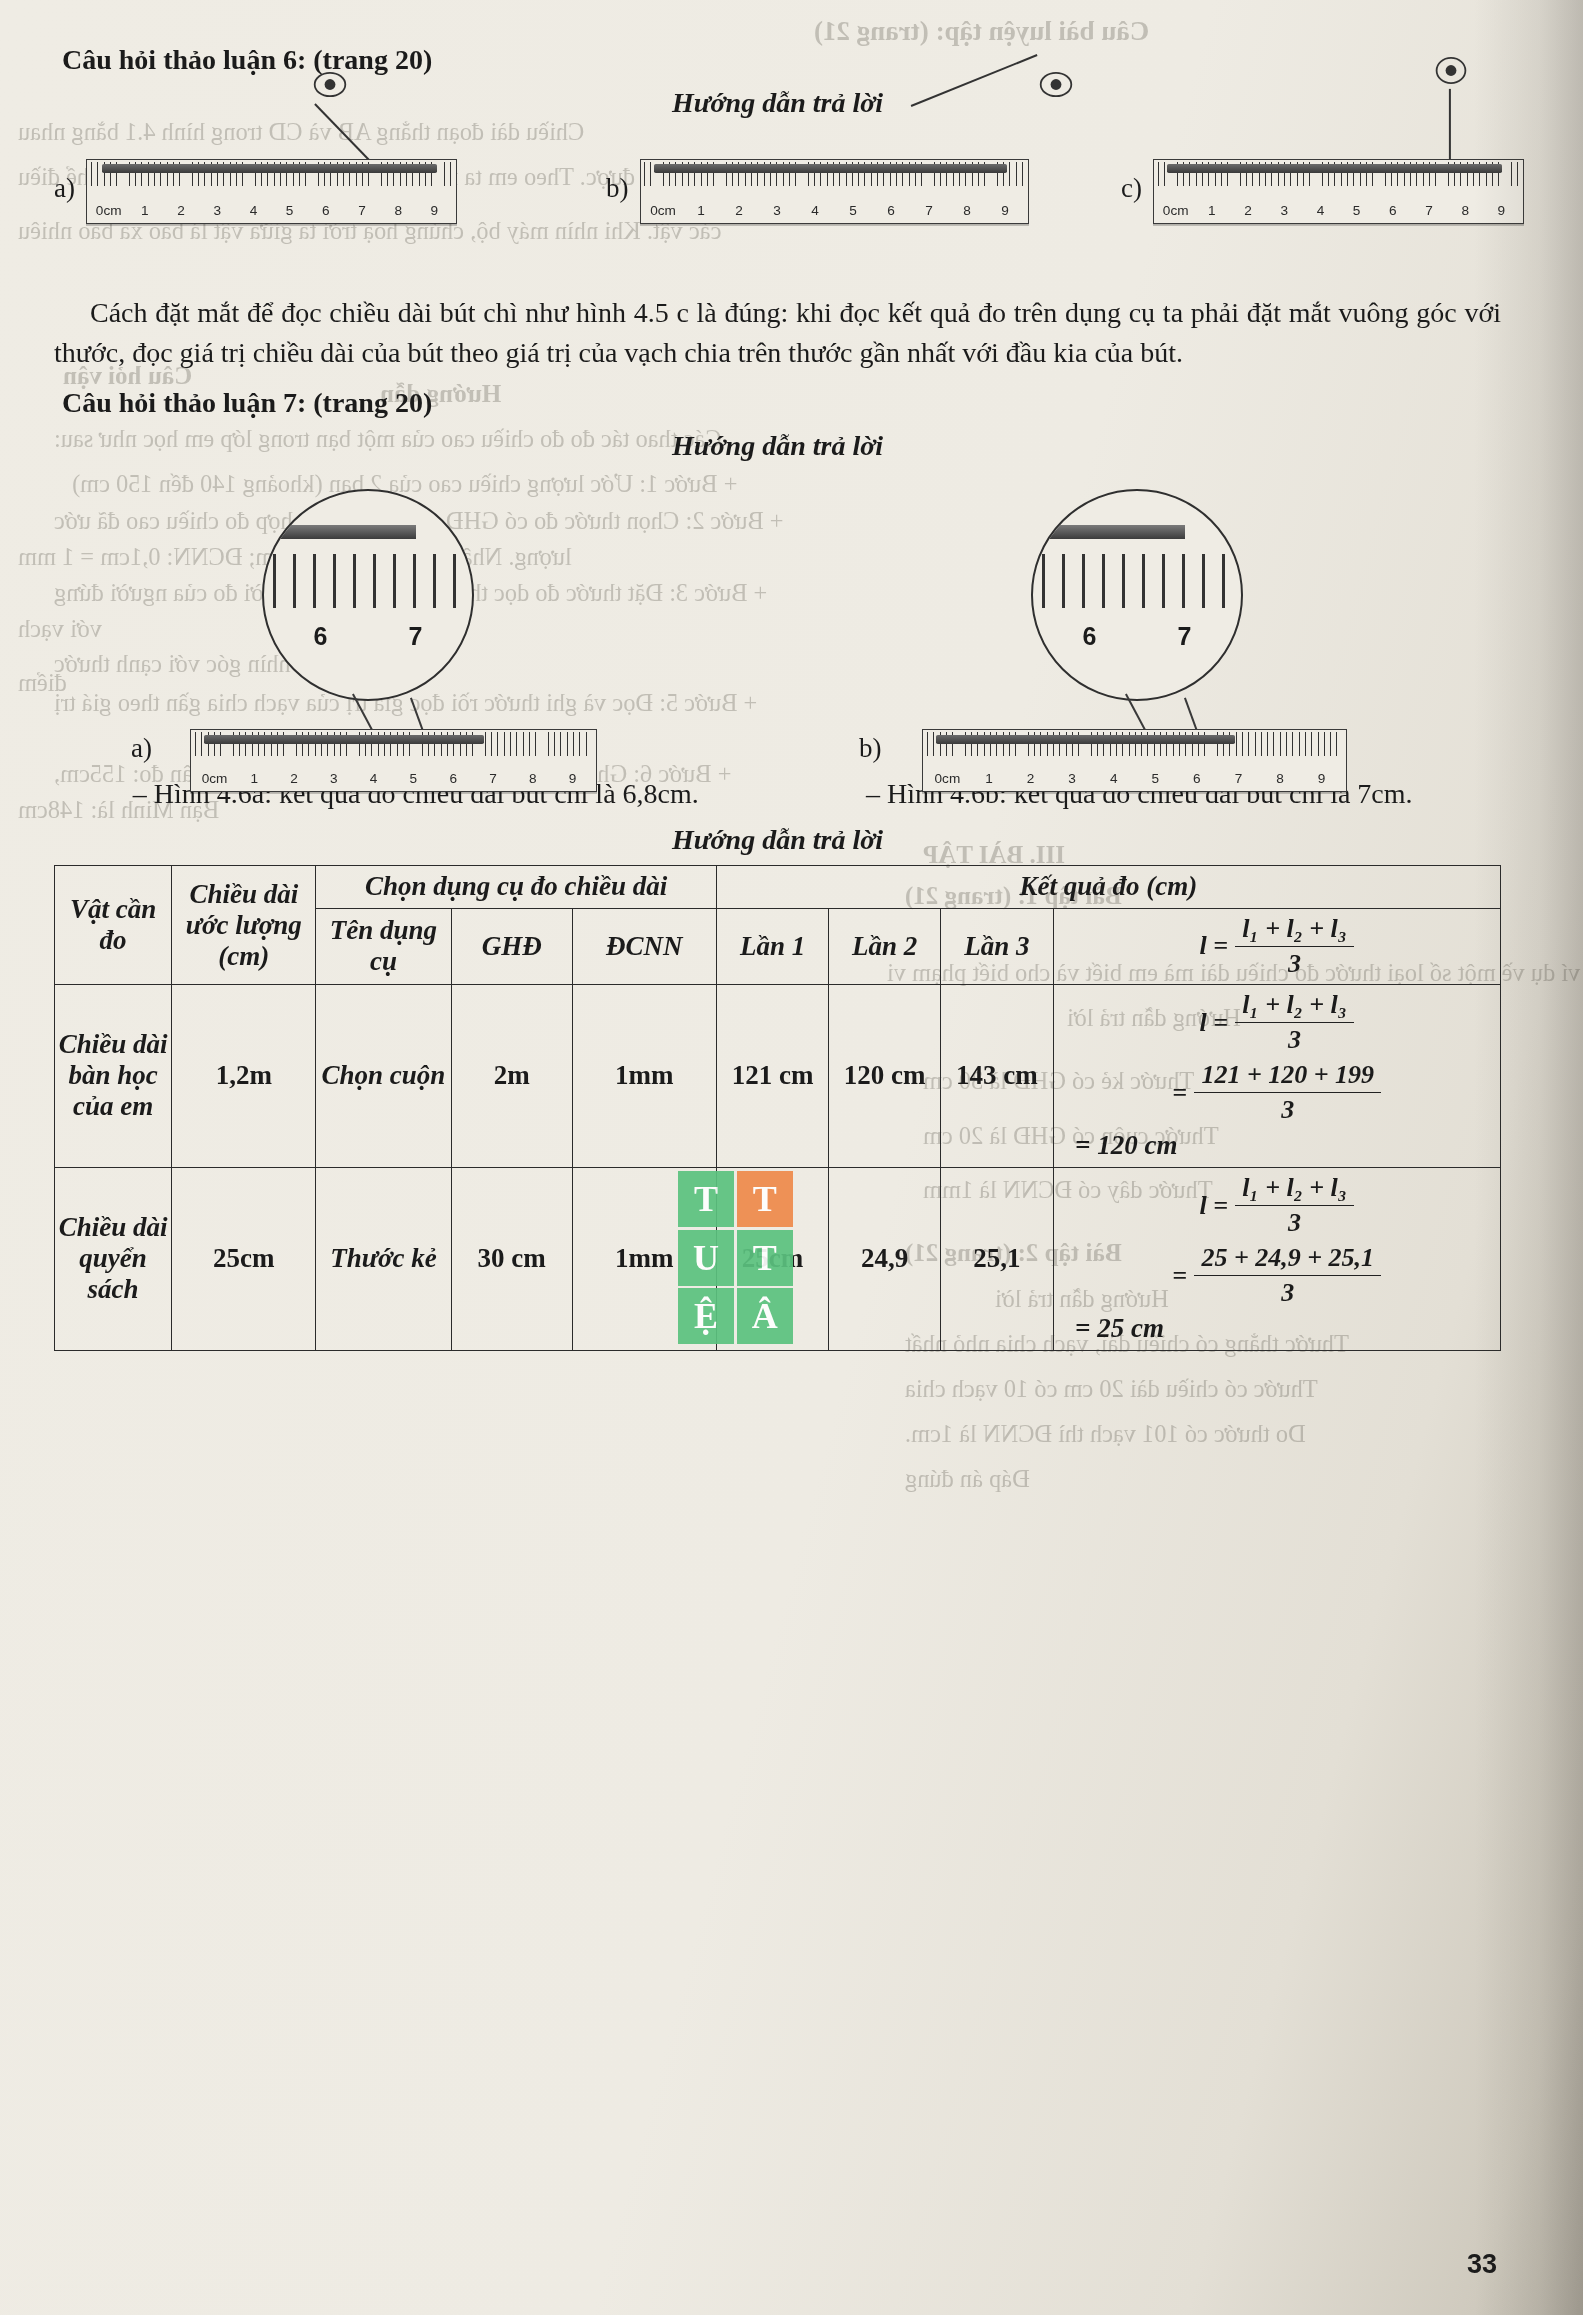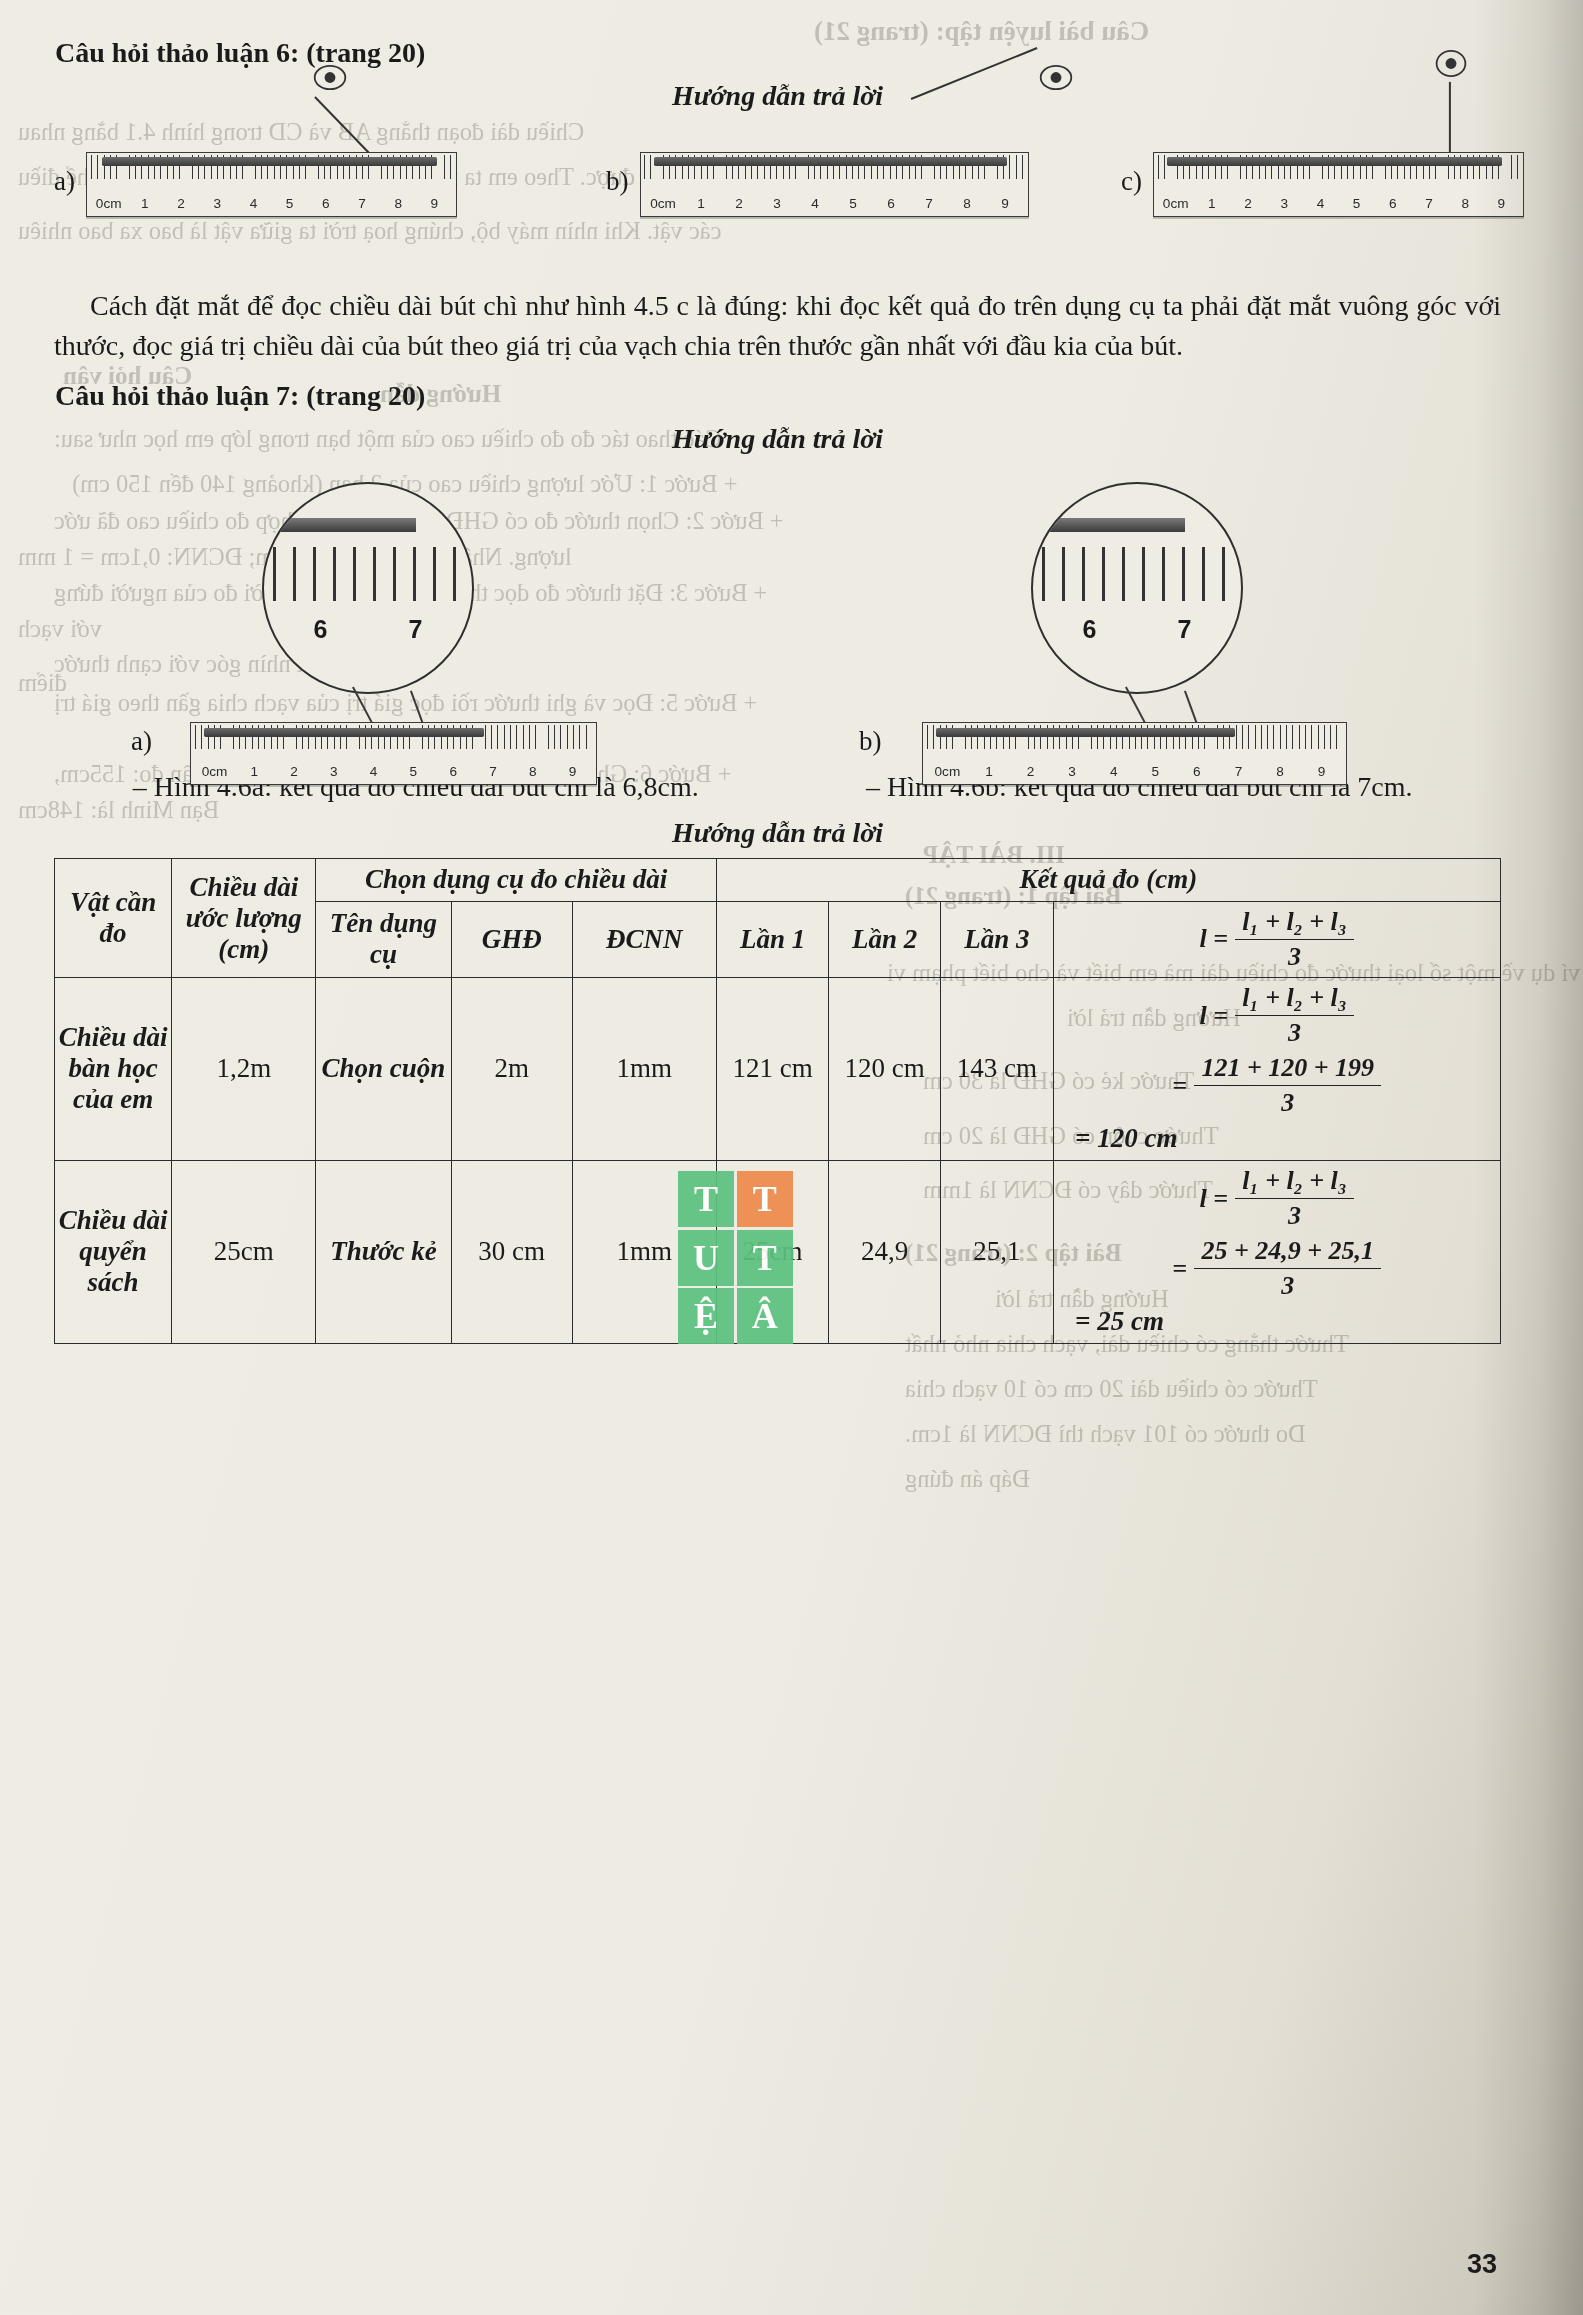--- a/index.html
+++ b/index.html
@@ -46,21 +46,21 @@
     font-family: "Liberation Serif", serif;
     transform: scaleX(-1);
     white-space: nowrap;
     pointer-events: none;
     user-select: none;
   }
 
   h2.heading {
     font-size: 28px;
     font-weight: bold;
-    margin: 1px;
+    margin: 8px;
     padding: 0;
   }
   .guide {
     text-align: center;
     font-size: 28px;
     font-weight: bold;
     font-style: italic;
     margin: 11px 0 0 0;
   }
   p.para {
@@ -218,21 +218,21 @@
     vertical-align: middle;
     padding: 5.4px 3.6px;
     font-weight: bold;
     font-style: italic;
   }
   table.meas th {
     font-size: 27px;
   }
   table.meas td.plain {
     font-style: normal;
-    font-weight: normal;
+    font-weight: bold;
   }
   .frac {
     display: inline-block;
     vertical-align: middle;
     text-align: center;
     font-style: italic;
   }
   .frac .num {
     display: block;
     border-bottom: 1.8px solid #222;

